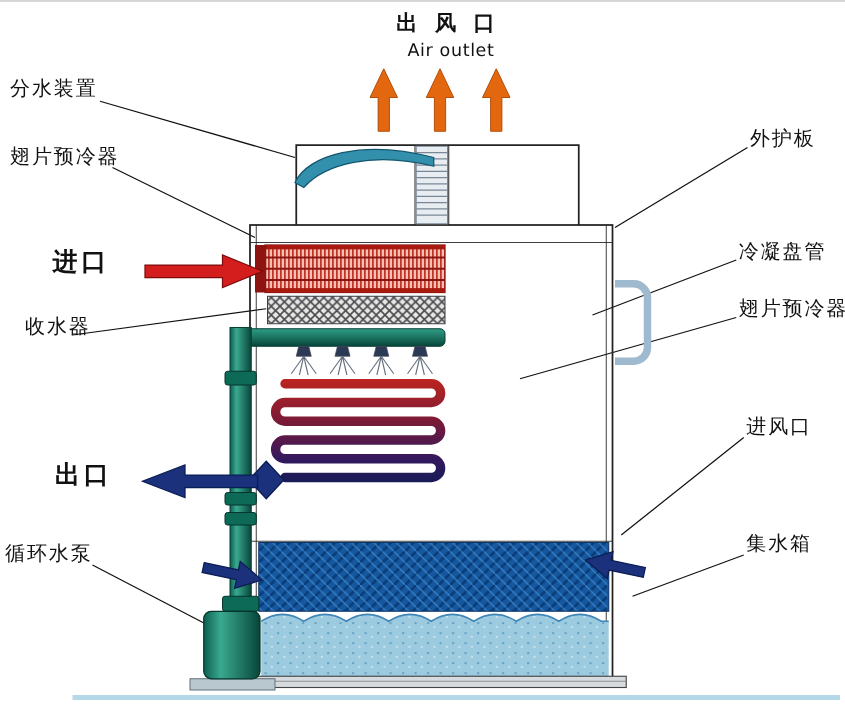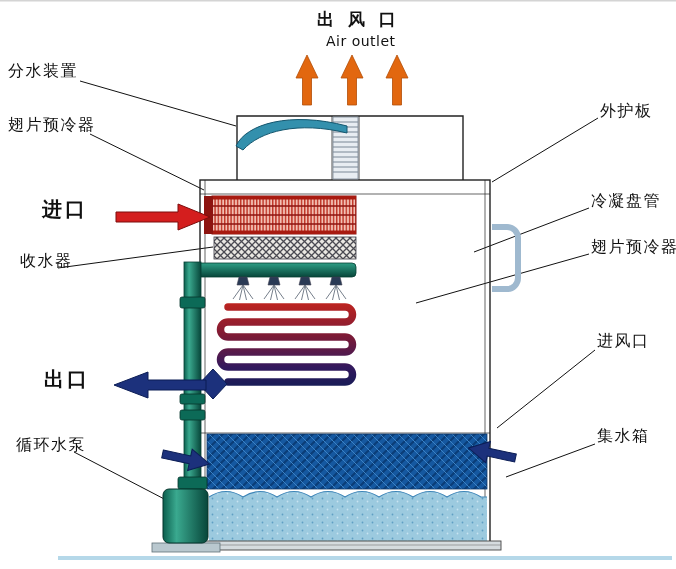--- a/index.html
+++ b/index.html
@@ -158,20 +158,20 @@
 </svg>
 
   <div class="lbl topcn" style="left:317px; top:10px;">出 风 口</div>
   <div class="lbl topen" style="left:326px; top:34px;">Air outlet</div>
 
   <div class="lbl" style="left:8px;  top:62px;">分水装置</div>
   <div class="lbl" style="left:8px;  top:116px;">翅片预冷器</div>
   <div class="lbl big" style="left:42px; top:198px;">进口</div>
   <div class="lbl" style="left:20px;  top:252px;">收水器</div>
   <div class="lbl big" style="left:44px; top:368px;">出口</div>
-  <div class="lbl" style="left:16px;  top:436px;">循环水泵</div>
+  <div class="lbl" style="left:4px;  top:436px;font-family:Liberation Mono, monospace;">循环水泵</div>
 
   <div class="lbl" style="left:600px; top:102px;">外护板</div>
   <div class="lbl" style="left:591px; top:192px;">冷凝盘管</div>
   <div class="lbl" style="left:591px; top:238px;">翅片预冷器</div>
   <div class="lbl" style="left:597px; top:332px;">进风口</div>
   <div class="lbl" style="left:597px; top:427px;font-family:Liberation Serif, serif;">集水箱</div>
 </div>
 
 </body></html>

